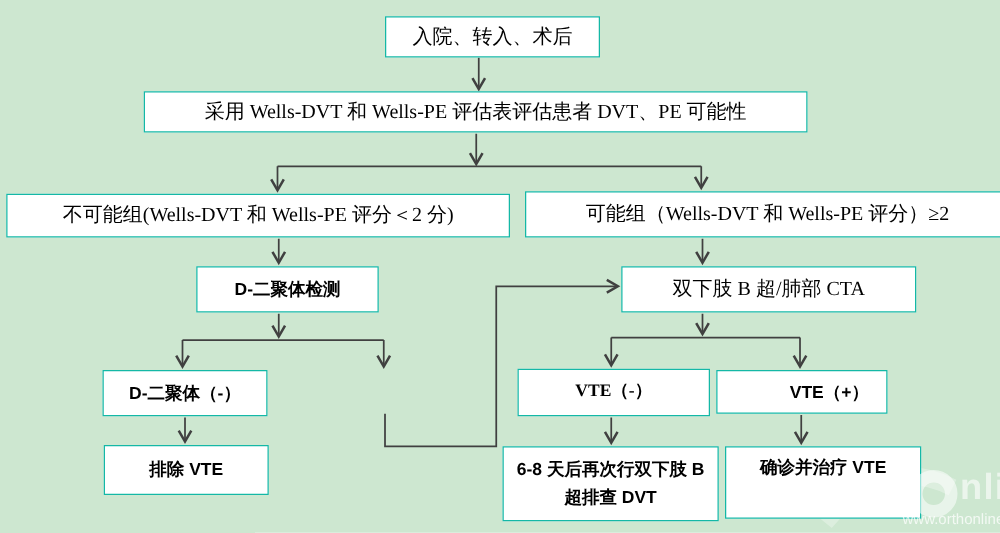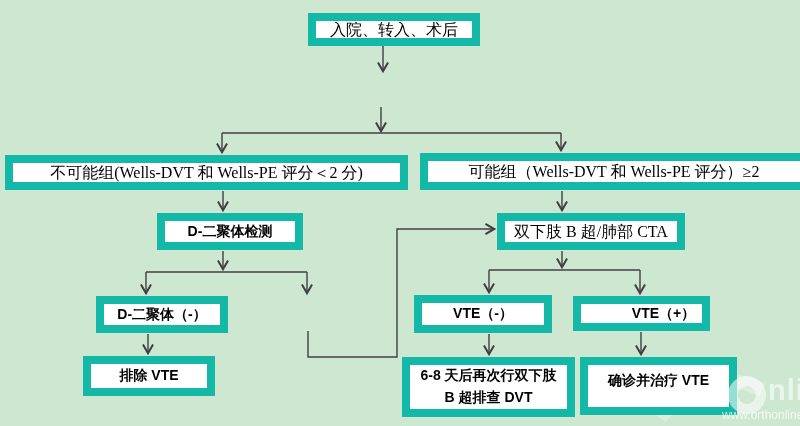--- a/index.html
+++ b/index.html
@@ -2,35 +2,35 @@
 <html><head>
 <meta charset="utf-8">
 <style>
   html,body{margin:0;padding:0;}
   body{font-family:"Liberation Sans",sans-serif;}
   .stage{
     position:relative;width:800px;height:426px;background:#cde7d0;overflow:hidden;
   }
   .wires{position:absolute;left:0;top:0;z-index:1;}
   .node{
-    position:absolute;z-index:2;background:#ffffff;border:8px solid #14b8a6;
+    position:absolute;z-index:2;background:#ffffff;border:1px solid #14b8a6;
     box-sizing:border-box;display:flex;align-items:center;justify-content:center;
     text-align:center;color:#000;white-space:nowrap;line-height:1.25;
   }
   .serif{font-family:"Liberation Serif","DejaVu Serif",serif;font-size:16px;}
   .sans{font-family:"Liberation Sans","DejaVu Sans",sans-serif;font-size:14px;font-weight:600;}
   #n-admission{left:308px;top:13px;width:172px;height:33px;}
   #n-assessment{left:115px;top:73px;width:531px;height:33px;}
   #n-unlikely{left:5px;top:155px;width:403px;height:35px;text-align:center;}
   #n-likely{left:420px;top:153px;width:388px;height:37px;}
   #n-ddimer-test{left:157px;top:213px;width:146px;height:37px;}
-  #n-ultrasound{left:497px;top:213px;width:188px;height:37px;text-align:center;}
-  #n-ddimer-neg{left:82px;top:296px;width:132px;height:37px;margin-left:14px;}
+  #n-ultrasound{left:497px;top:213px;width:236px;height:37px;text-align:center;}
+  #n-ddimer-neg{left:82px;top:296px;width:132px;height:37px;}
   #n-ddimer-pos{left:243px;top:296px;width:154px;height:34px;}
-  #n-vte-neg{left:414px;top:295px;width:138px;height:38px;}
+  #n-vte-neg{left:414px;top:295px;width:154px;height:38px;font-family:Liberation Serif, serif;}
   #n-vte-pos{left:573px;top:296px;width:137px;height:35px;padding-left:44px;}
   #n-exclude{left:83px;top:356px;width:132px;height:40px;}
   #n-repeat{left:402px;top:357px;width:173px;height:60px;white-space:normal;line-height:1.55;padding:2px 6px;}
   #n-confirm{left:580px;top:357px;width:157px;height:58px;align-items:flex-start;padding-top:7px;text-align:center;}
   .watermark{position:absolute;z-index:3;pointer-events:none;}
   .wm-row{position:absolute;left:648px;top:372px;width:200px;height:44px;}
   .wm-ring{
     position:absolute;left:80px;top:4px;width:18px;height:18px;border-radius:50%;
     border:10px solid rgba(255,255,255,0.55);
   }
@@ -73,20 +73,21 @@
       <path d="M148,334 V352" marker-end="url(#arr)"></path>
       <path d="M308,331 L308,357 L397,357 L397,229 L493,229" marker-end="url(#arr)"></path>
       <path d="M489,334 V353" marker-end="url(#arr)"></path>
       <path d="M641,332 V353" marker-end="url(#arr)"></path>
       <path d="M660,418 Q706,362 762,390" stroke="rgba(255,255,255,0.3)" stroke-width="14"></path>
     </g>
   </svg>
 
   <div class="node serif" id="n-admission">入院、转入、术后</div>
 
+  <div class="node serif" id="n-assessment">采用 Wells-DVT 和 Wells-PE 评估表评估患者 DVT、PE 可能性</div>
 
   <div class="node serif" id="n-unlikely">不可能组(Wells-DVT 和 Wells-PE 评分＜2 分)</div>
 
   <div class="node serif" id="n-likely">可能组（Wells-DVT 和 Wells-PE 评分）≥2</div>
 
   <div class="node sans" id="n-ddimer-test">D-二聚体检测</div>
 
   <div class="node serif" id="n-ultrasound">双下肢 B 超/肺部 CTA</div>
 
   <div class="node sans" id="n-ddimer-neg">D-二聚体（-）</div>

